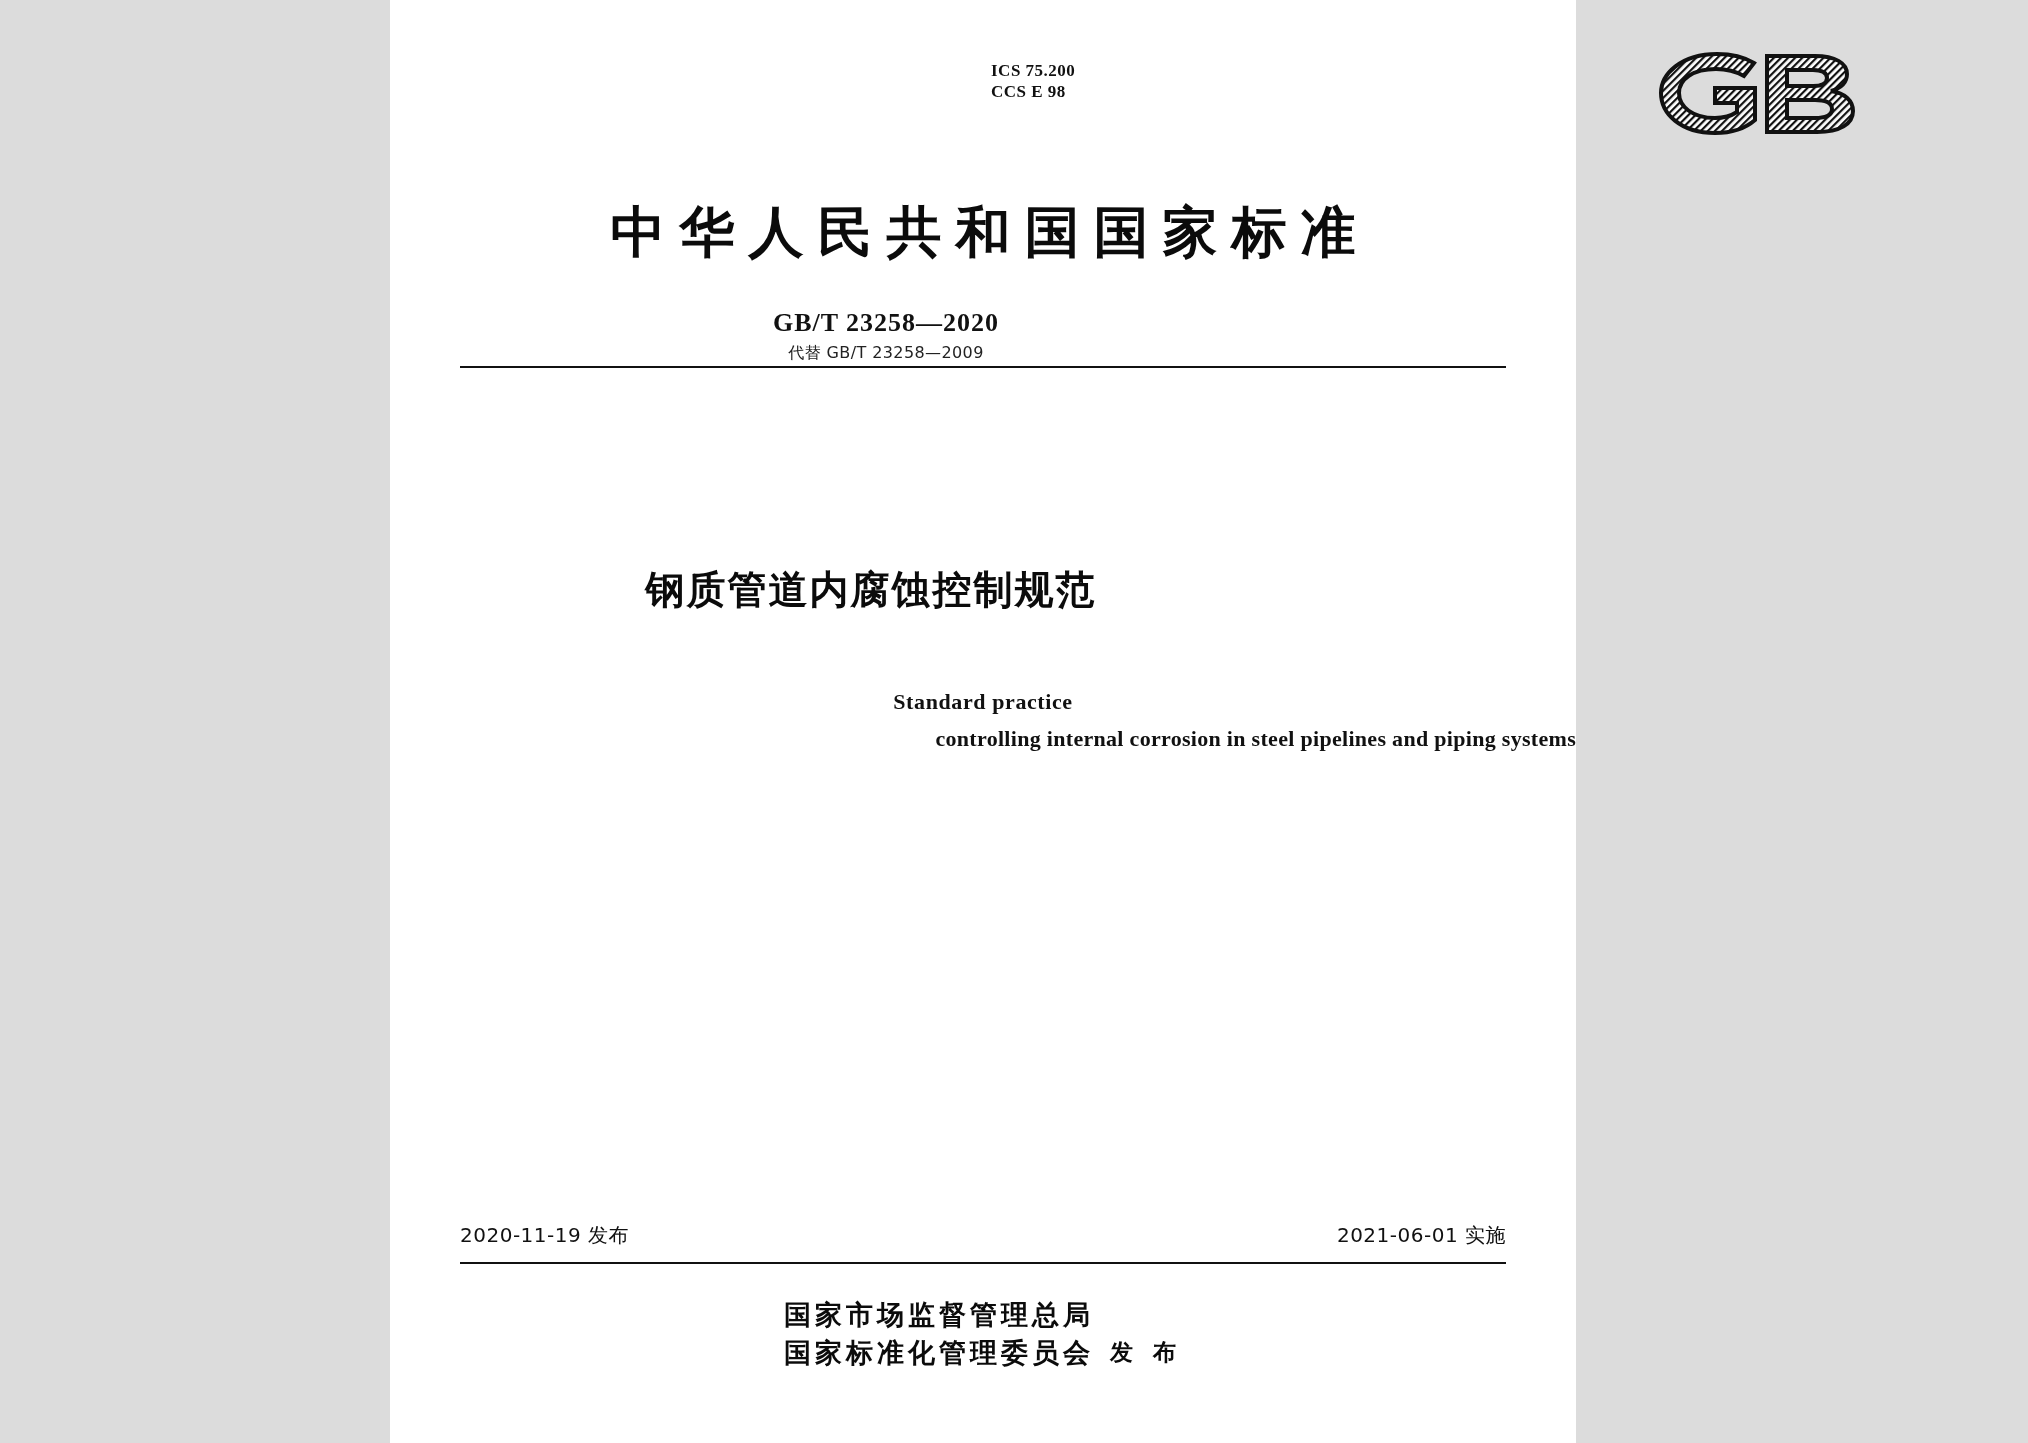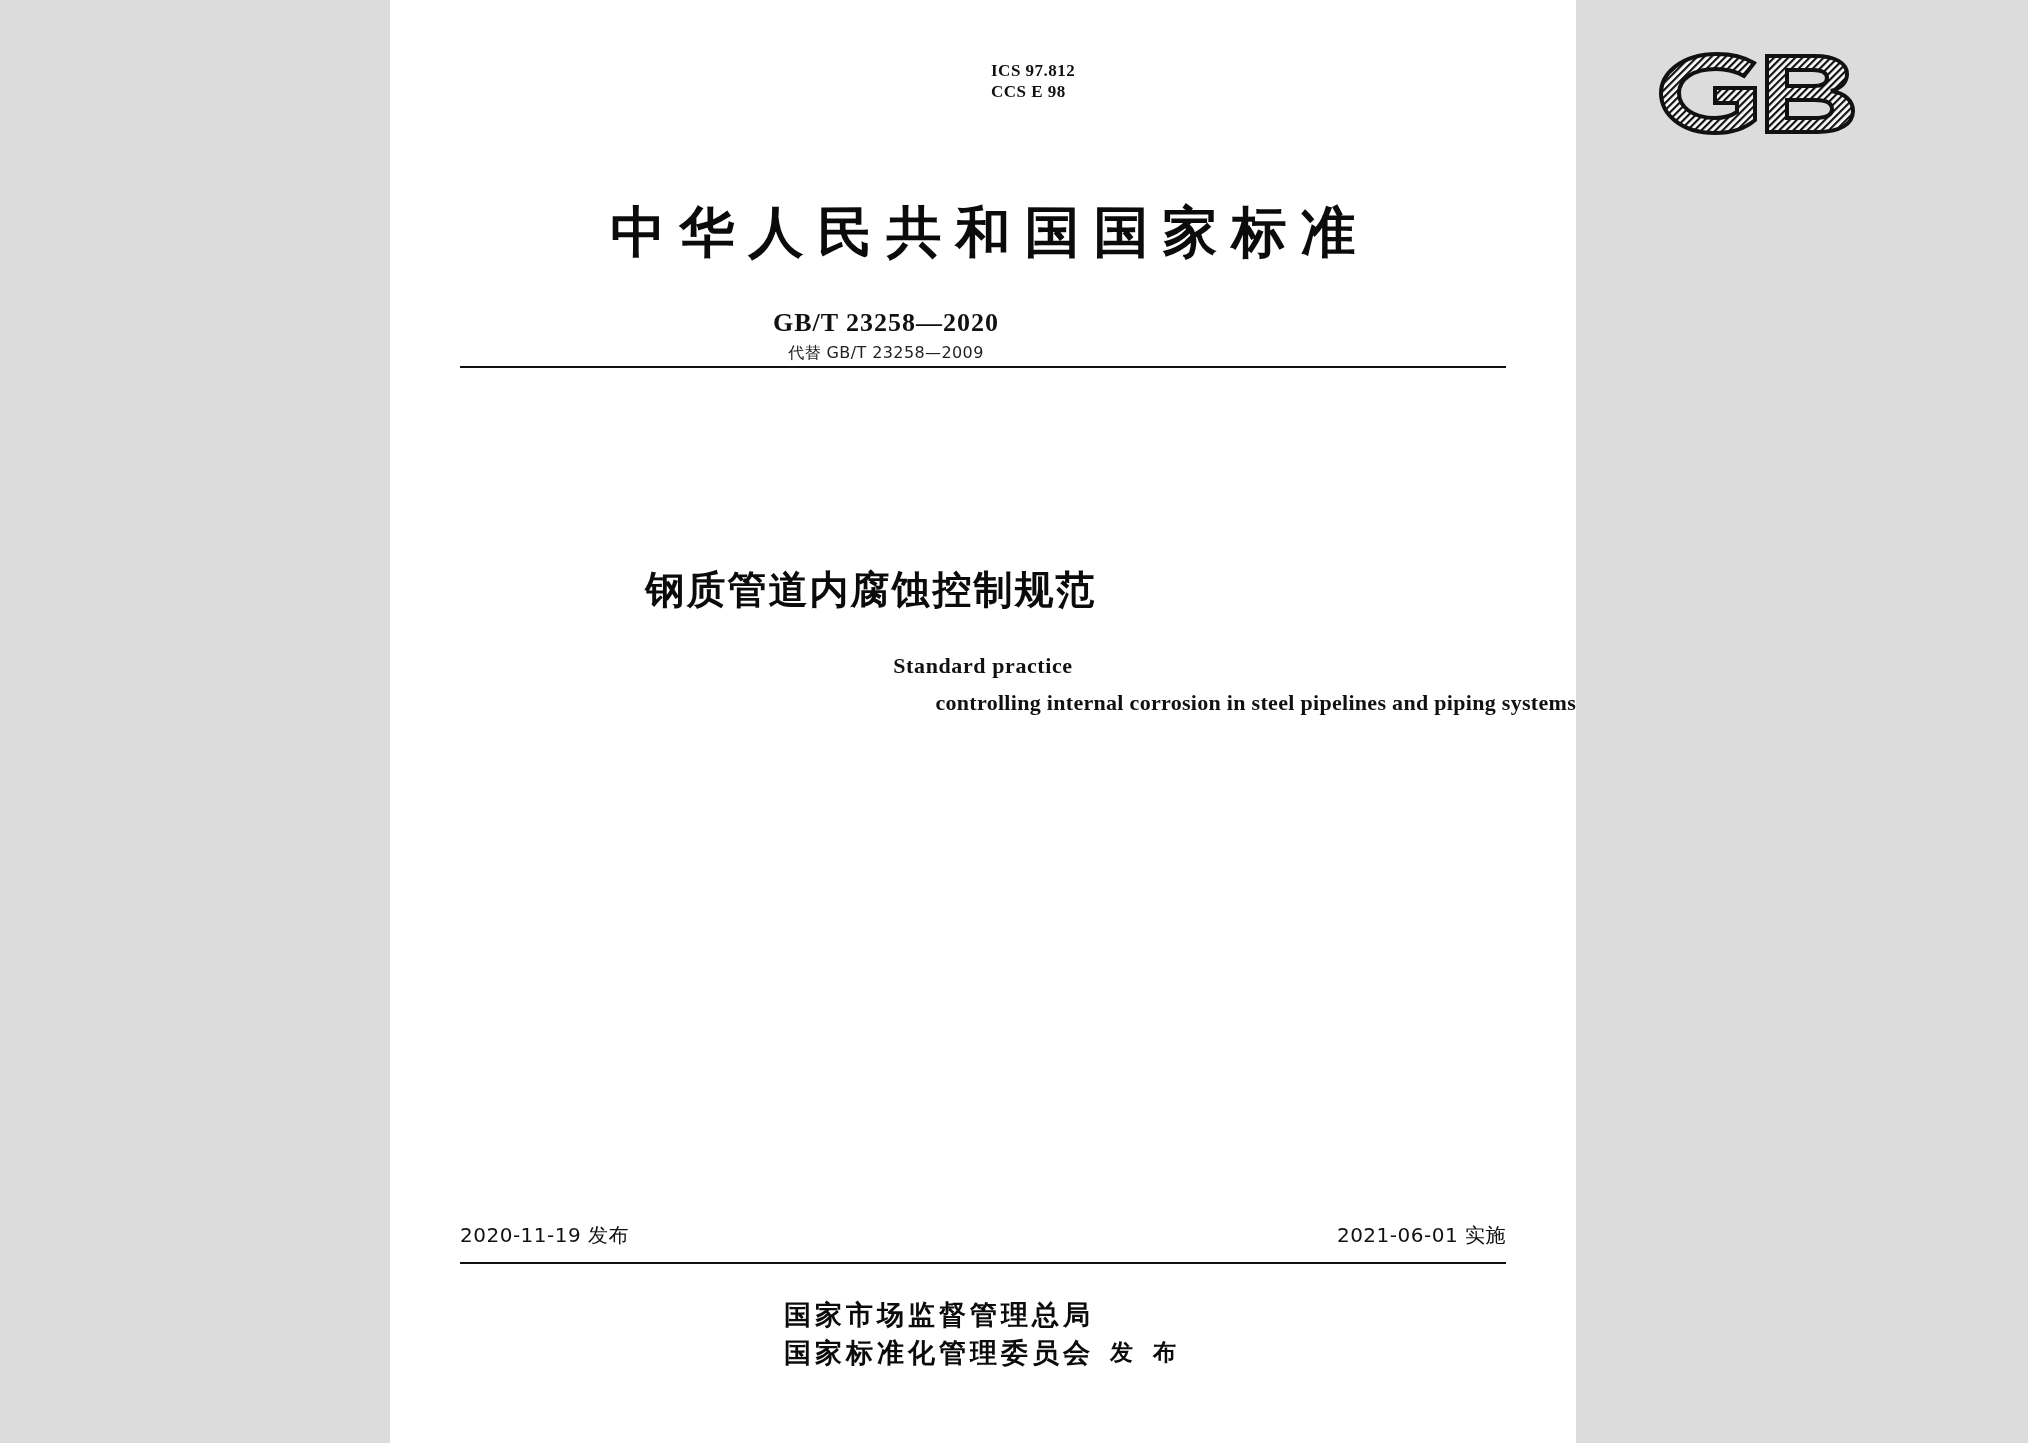--- a/index.html
+++ b/index.html
@@ -99,21 +99,21 @@
     text-align: center;
     font-family: "DejaVu Sans", sans-serif;
     font-weight: bold;
     font-size: 39px;
     letter-spacing: 2px;
     color: #0b0b0b;
   }
   .doc-title-en {
     position: absolute;
     left: 0;
-    top: 653px;
+    top: 689px;
     width: 1186px;
     text-align: center;
     color: #111;
   }
   .doc-title-en .l1 {
     font-family: "Liberation Serif", serif;
     font-weight: bold;
     font-size: 22px;
     letter-spacing: 0.6px;
   }
@@ -189,21 +189,21 @@
     letter-spacing: 6px;
     color: #0b0b0b;
   }
 </style>
 </head>
 <body>
 
 <div id="page">
 
   <div class="ics-block">
-    <div>ICS 97.812</div>
+    <div>ICS 75.200</div>
     <div>CCS E 98</div>
   </div>
 
   <div class="gb-logo">
     <svg viewBox="0 0 215 90" width="215" height="90" aria-hidden="true">
       <defs>
         <pattern id="hatch" width="5" height="5" patternUnits="userSpaceOnUse" patternTransform="rotate(45)">
           <rect width="5" height="5" fill="#ffffff"></rect>
           <rect width="2.2" height="5" fill="#111111"></rect>
         </pattern>

